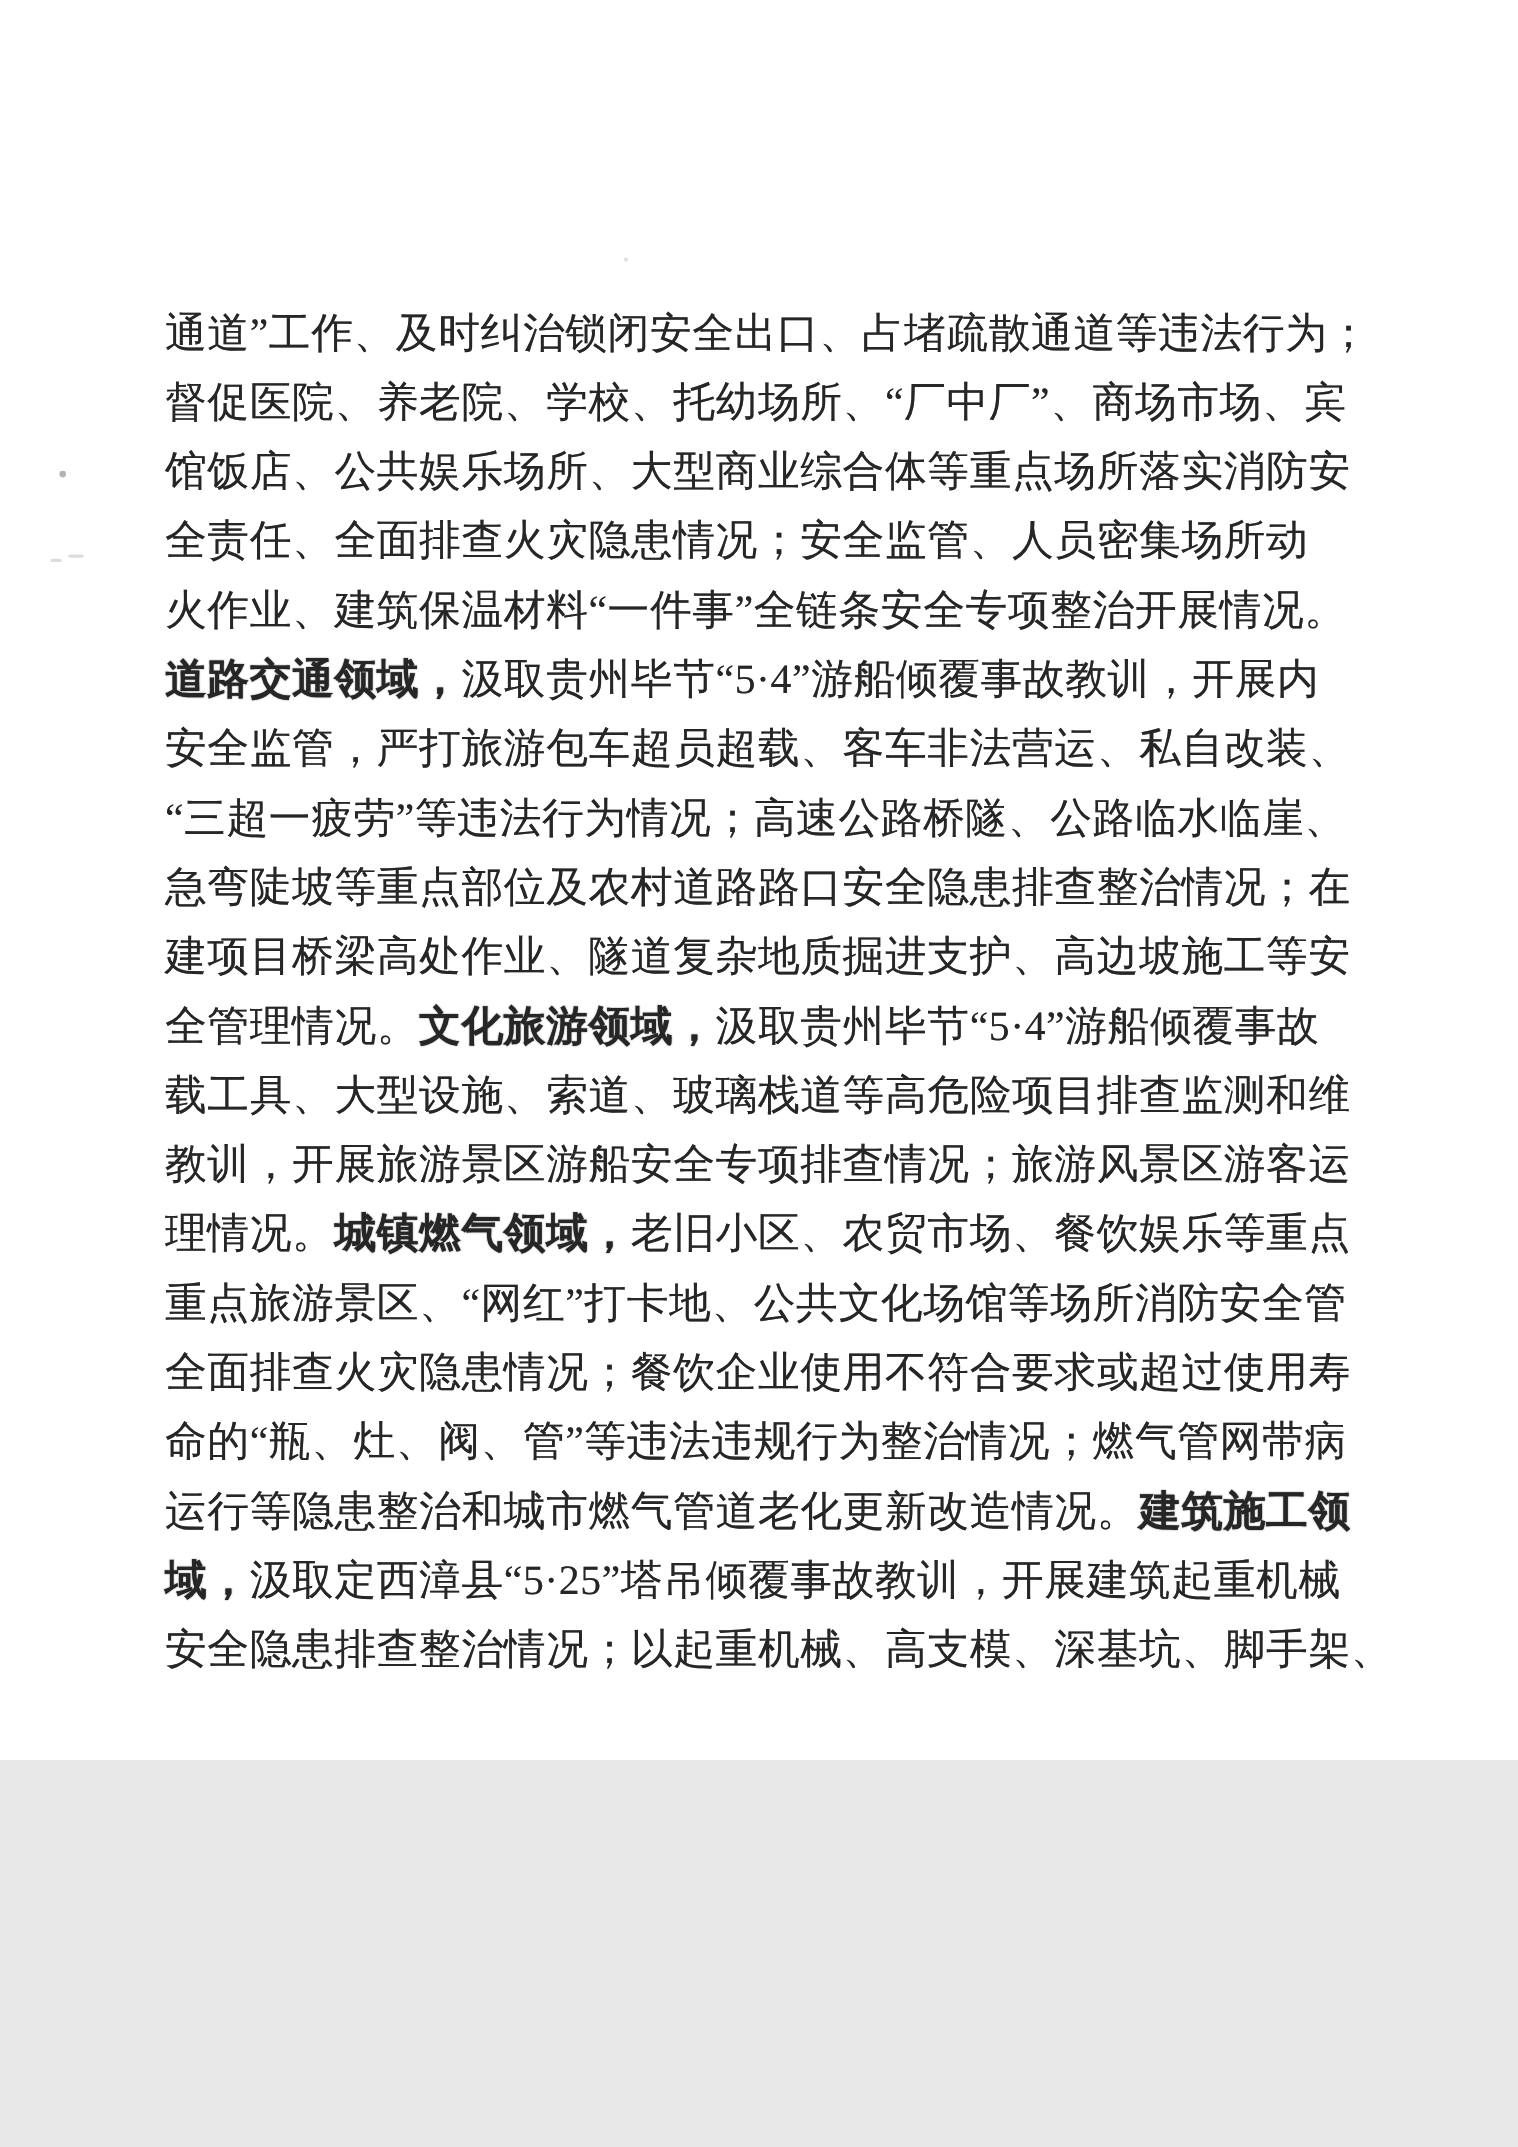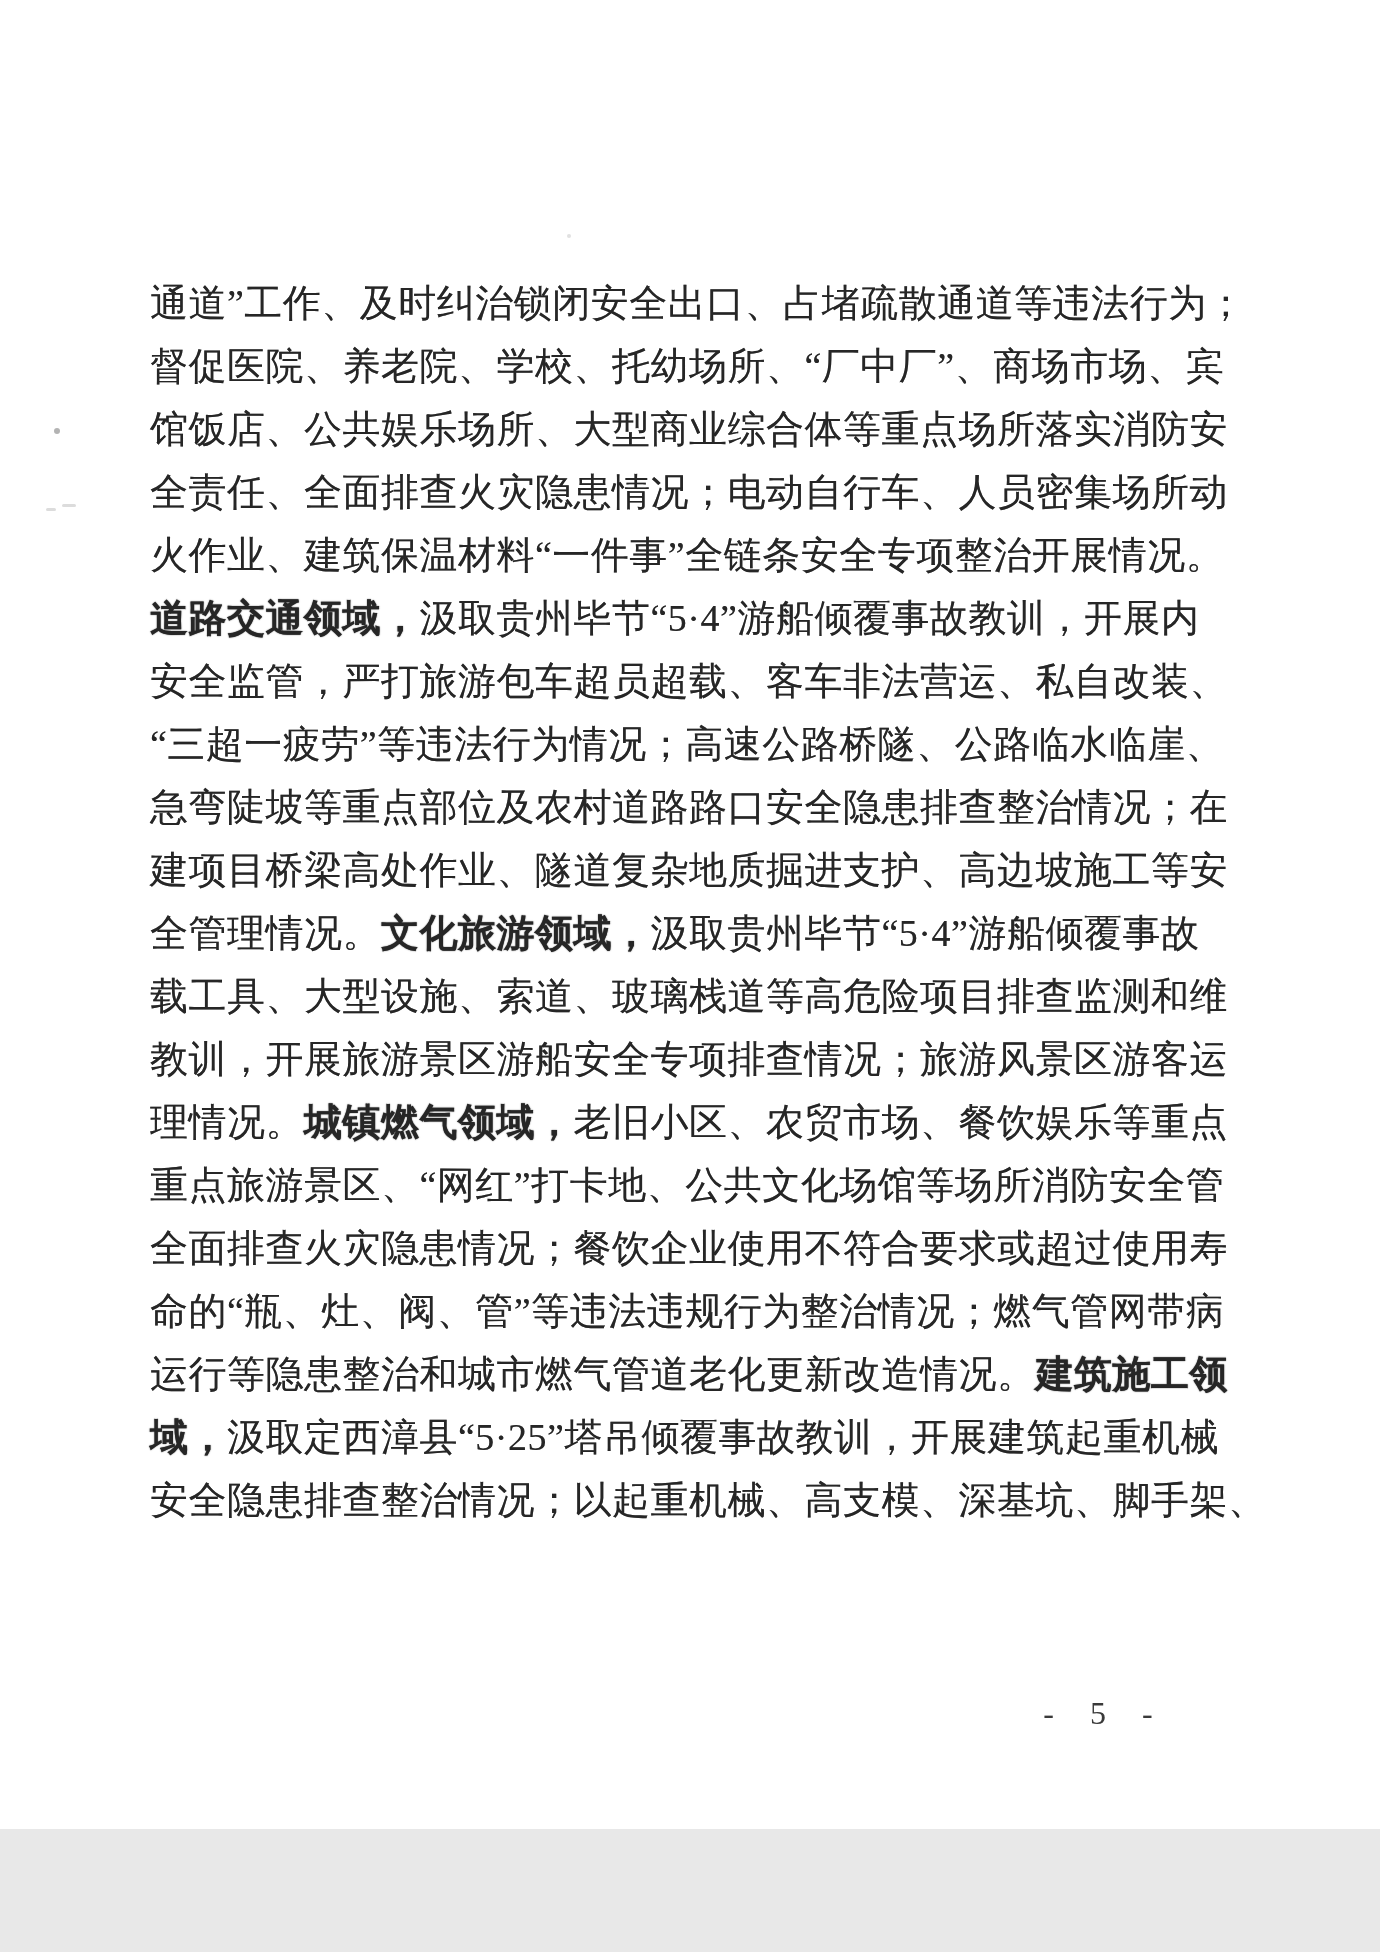--- a/index.html
+++ b/index.html
@@ -3,21 +3,21 @@
 <meta charset="utf-8">
 <style>
   html, body {
     margin: 0;
     padding: 0;
     background: #e8e8e8;
   }
   .page {
     position: relative;
     width: 1380px;
-    height: 1829px;
+    height: 1600px;
     background: #ffffff;
     font-family: "Liberation Serif", "DejaVu Serif", serif;
     color: #1e1e1e;
     overflow: hidden;
   }
   .text-block {
     position: absolute;
     left: 150px;
     top: 272px;
     width: 1020px;
@@ -83,21 +83,21 @@
 
   <div class="artifact artifact-top"></div>
   <div class="artifact artifact-dot"></div>
   <div class="artifact artifact-dash1"></div>
   <div class="artifact artifact-dash2"></div>
 
   <div class="text-block">
       <div class="text-line"><span class="seg-normal">通道”工作、及时纠治锁闭安全出口、占堵疏散通道等违法行为；</span></div>
       <div class="text-line"><span class="seg-normal">督促医院、养老院、学校、托幼场所、“厂中厂”、商场市场、宾</span></div>
       <div class="text-line"><span class="seg-normal">馆饭店、公共娱乐场所、大型商业综合体等重点场所落实消防安</span></div>
-      <div class="text-line"><span class="seg-normal">全责任、全面排查火灾隐患情况；电动自行车、人员密集场所动</span></div>
+      <div class="text-line"><span class="seg-normal">全责任、全面排查火灾隐患情况；安全监管、人员密集场所动</span></div>
       <div class="text-line"><span class="seg-normal">火作业、建筑保温材料“一件事”全链条安全专项整治开展情况。</span></div>
       <div class="text-line"><span class="seg-bold">道路交通领域，</span><span class="seg-normal">汲取贵州毕节“5·4”游船倾覆事故教训，开展内</span></div>
       <div class="text-line"><span class="seg-normal">安全监管，严打旅游包车超员超载、客车非法营运、私自改装、</span></div>
       <div class="text-line"><span class="seg-normal">“三超一疲劳”等违法行为情况；高速公路桥隧、公路临水临崖、</span></div>
       <div class="text-line"><span class="seg-normal">急弯陡坡等重点部位及农村道路路口安全隐患排查整治情况；在</span></div>
       <div class="text-line"><span class="seg-normal">建项目桥梁高处作业、隧道复杂地质掘进支护、高边坡施工等安</span></div>
       <div class="text-line"><span class="seg-normal">全管理情况。</span><span class="seg-bold">文化旅游领域，</span><span class="seg-normal">汲取贵州毕节“5·4”游船倾覆事故</span></div>
       <div class="text-line"><span class="seg-normal">载工具、大型设施、索道、玻璃栈道等高危险项目排查监测和维</span></div>
       <div class="text-line"><span class="seg-normal">教训，开展旅游景区游船安全专项排查情况；旅游风景区游客运</span></div>
       <div class="text-line"><span class="seg-normal">理情况。</span><span class="seg-bold">城镇燃气领域，</span><span class="seg-normal">老旧小区、农贸市场、餐饮娱乐等重点</span></div>

